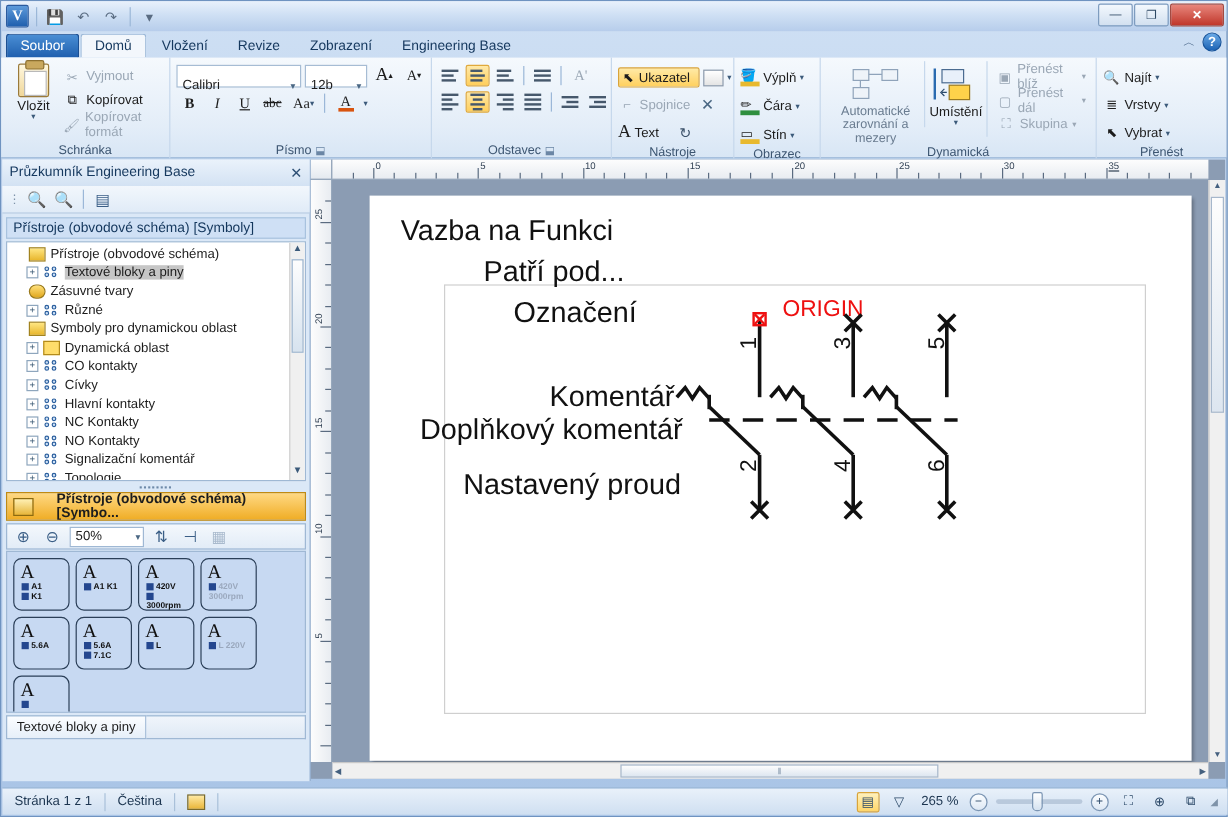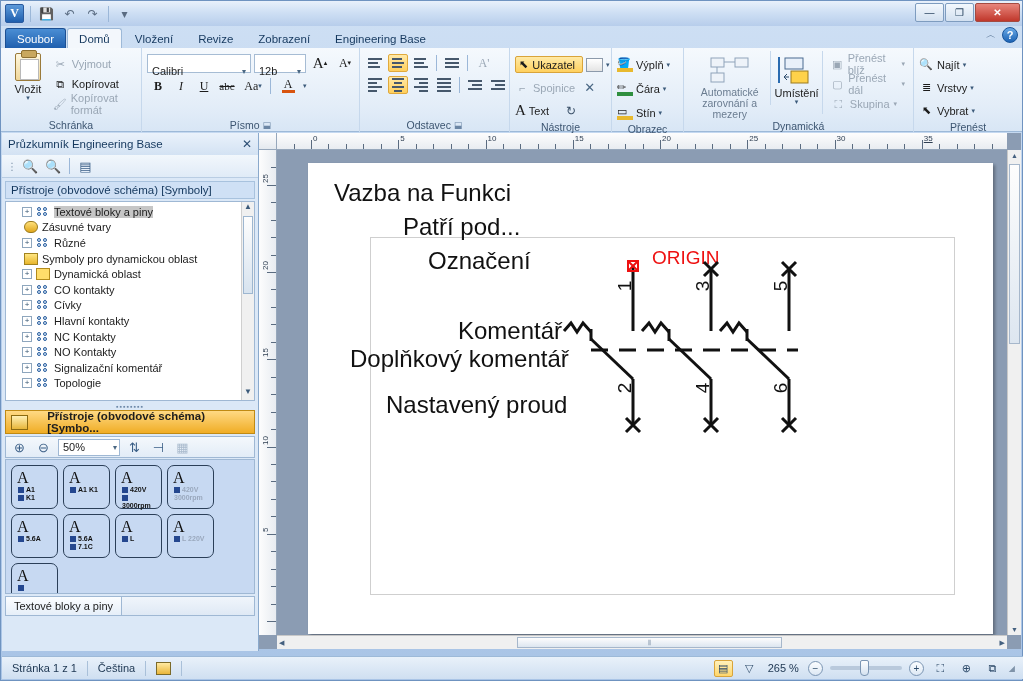--- a/index.html
+++ b/index.html
@@ -518,20 +518,25 @@
       <span style="color:#7e93aa;font-size:10px">⋮</span>
       <span class="ptool">🔍</span>
       <span class="ptool dim">🔍</span>
       <span class="qsep"></span>
       <span class="ptool">▤</span>
     </div>
     <div class="tree-hdr">Přístroje (obvodové schéma) [Symboly]</div>
 
     <div class="tree">
       <div id="tree-body" style="padding-top:2px">
+          <div class="tnode" style="padding-left: 4px;">
+            <span class="exp none"></span>
+            <span class="ic-folder"></span>
+            <span class="lbl">Přístroje (obvodové schéma)</span>
+          </div>
           <div class="tnode sel" style="padding-left: 16px;">
             <span class="exp">+</span>
             <span class="ic-pins">
               <i style="left: 1px; top: 1px;"></i>
               <i style="left: 7px; top: 1px;"></i>
               <i style="left: 1px; top: 6px;"></i>
               <i style="left: 7px; top: 6px;"></i>
             </span>
             <span class="lbl">Textové bloky a piny</span>
           </div>

